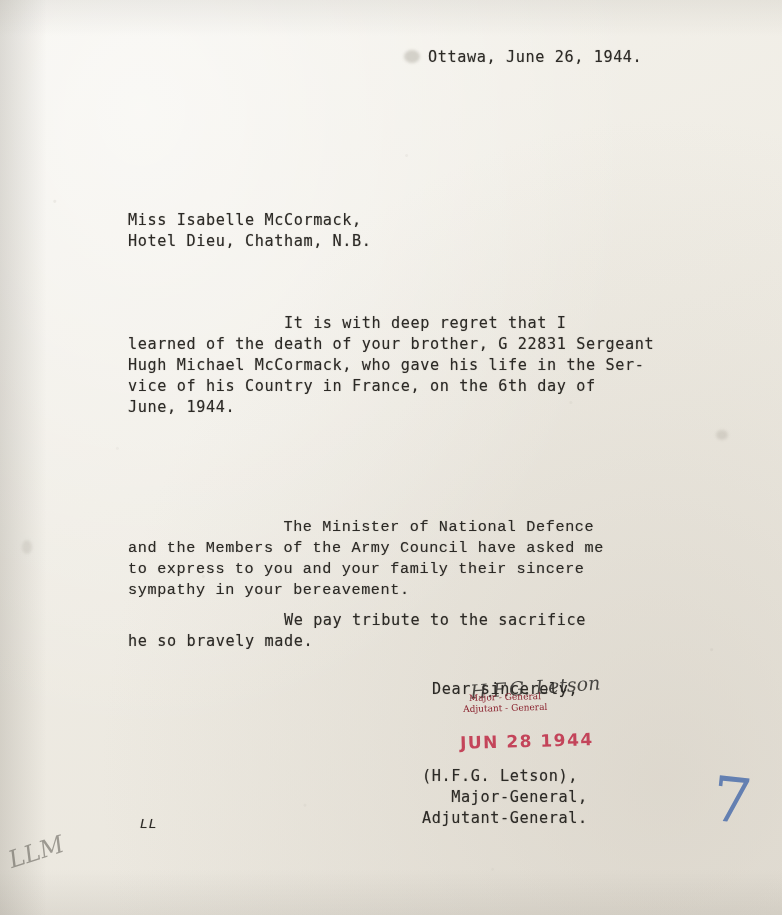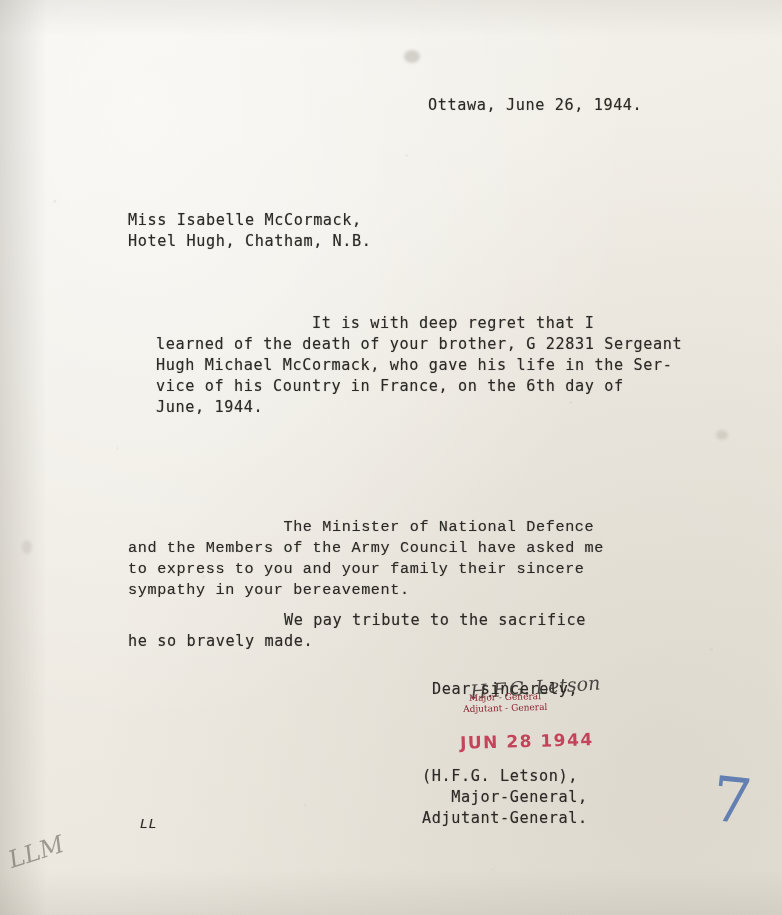--- a/index.html
+++ b/index.html
@@ -58,27 +58,27 @@
     position: absolute;
     color: #2c2a26;
     font-size: 15.2px;
     line-height: 21px;
     letter-spacing: 0.6px;
     white-space: pre;
     text-shadow: 0 0 1px rgba(60,55,48,0.45);
     z-index: 3;
   }
 
-  #datestamp { top: 47px; left: 428px; margin-top: 48px; }
+  #datestamp { top: 47px; left: 428px; }
 
   #addressee { top: 210px; left: 128px; }
 
   #salutation { top: 281px; left: 128px; }
 
-  #para1 { top: 313px; left: 128px; margin-left: 28px; }
+  #para1 { top: 313px; left: 128px; }
   #para2 { top: 412px; left: 128px; }
   #para3 { top: 517px; left: 128px; font-family: Liberation Mono, monospace; }
   #para4 { top: 610px; left: 128px; }
 
   #closing { top: 679px; left: 432px; }
 
   #signature-block { top: 766px; left: 422px; }
 
   #typist { top: 813px; left: 140px; font-size: 13px; letter-spacing: 1px; font-style: italic; }
 
@@ -171,21 +171,21 @@
 
 <div id="page">
 
   <div class="smudge" id="smudge-1"></div>
   <div class="smudge" id="smudge-2"></div>
   <div class="smudge" id="smudge-3"></div>
 
   <div class="txt" id="datestamp">Ottawa, June 26, 1944.</div>
 
   <div class="txt" id="addressee">Miss Isabelle McCormack,
-Hotel Hugh, Chatham, N.B.</div>
+Hotel Dieu, Chatham, N.B.</div>
 
 
   <div class="txt" id="para1">                It is with deep regret that I
 learned of the death of your brother, G 22831 Sergeant
 Hugh Michael McCormack, who gave his life in the Ser-
 vice of his Country in France, on the 6th day of
 June, 1944.</div>
 
 
   <div class="txt" id="para3">                The Minister of National Defence

